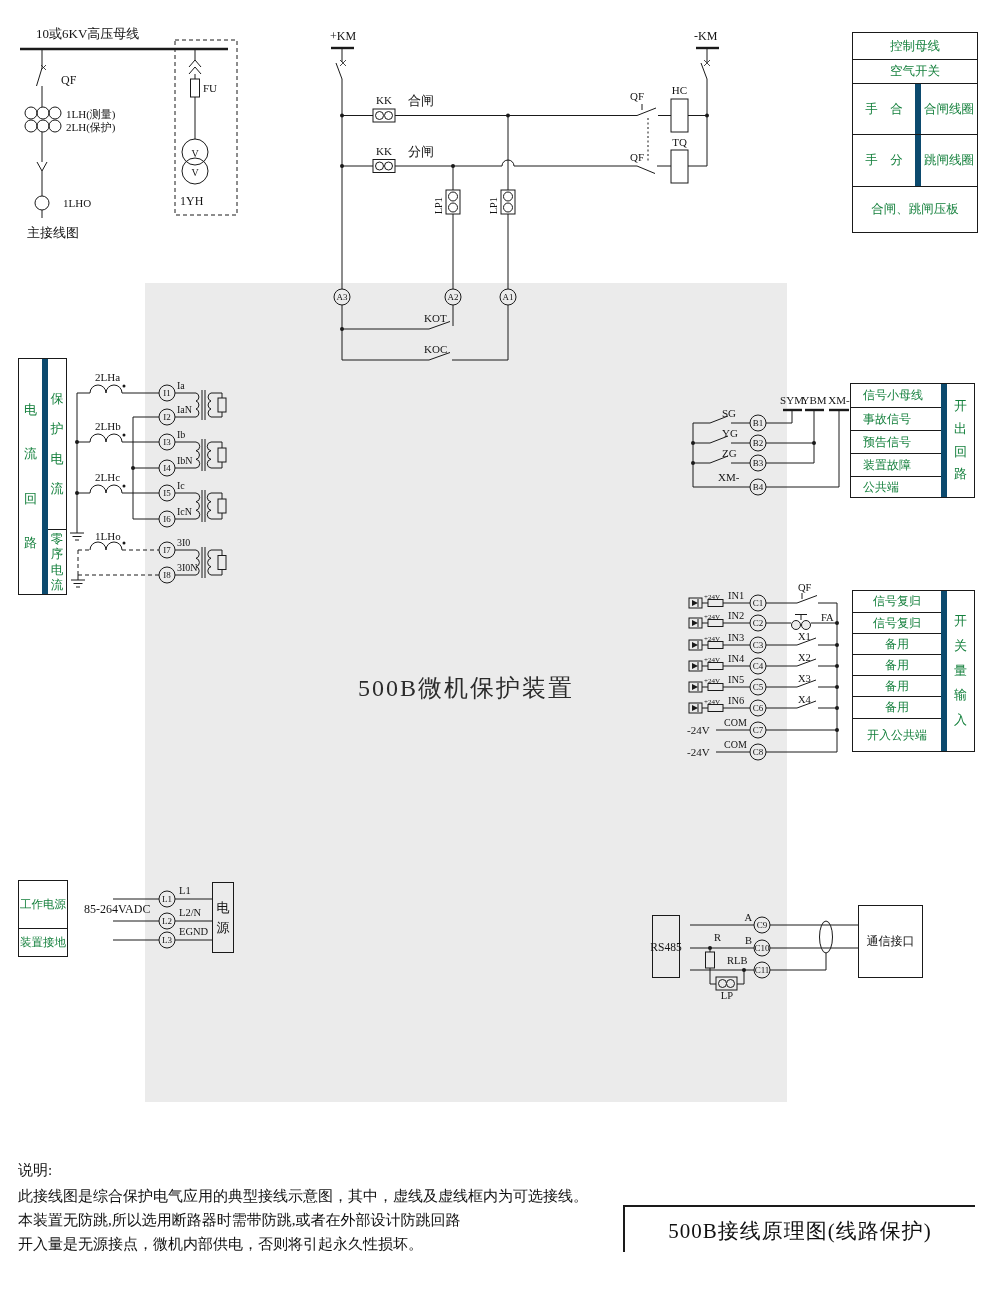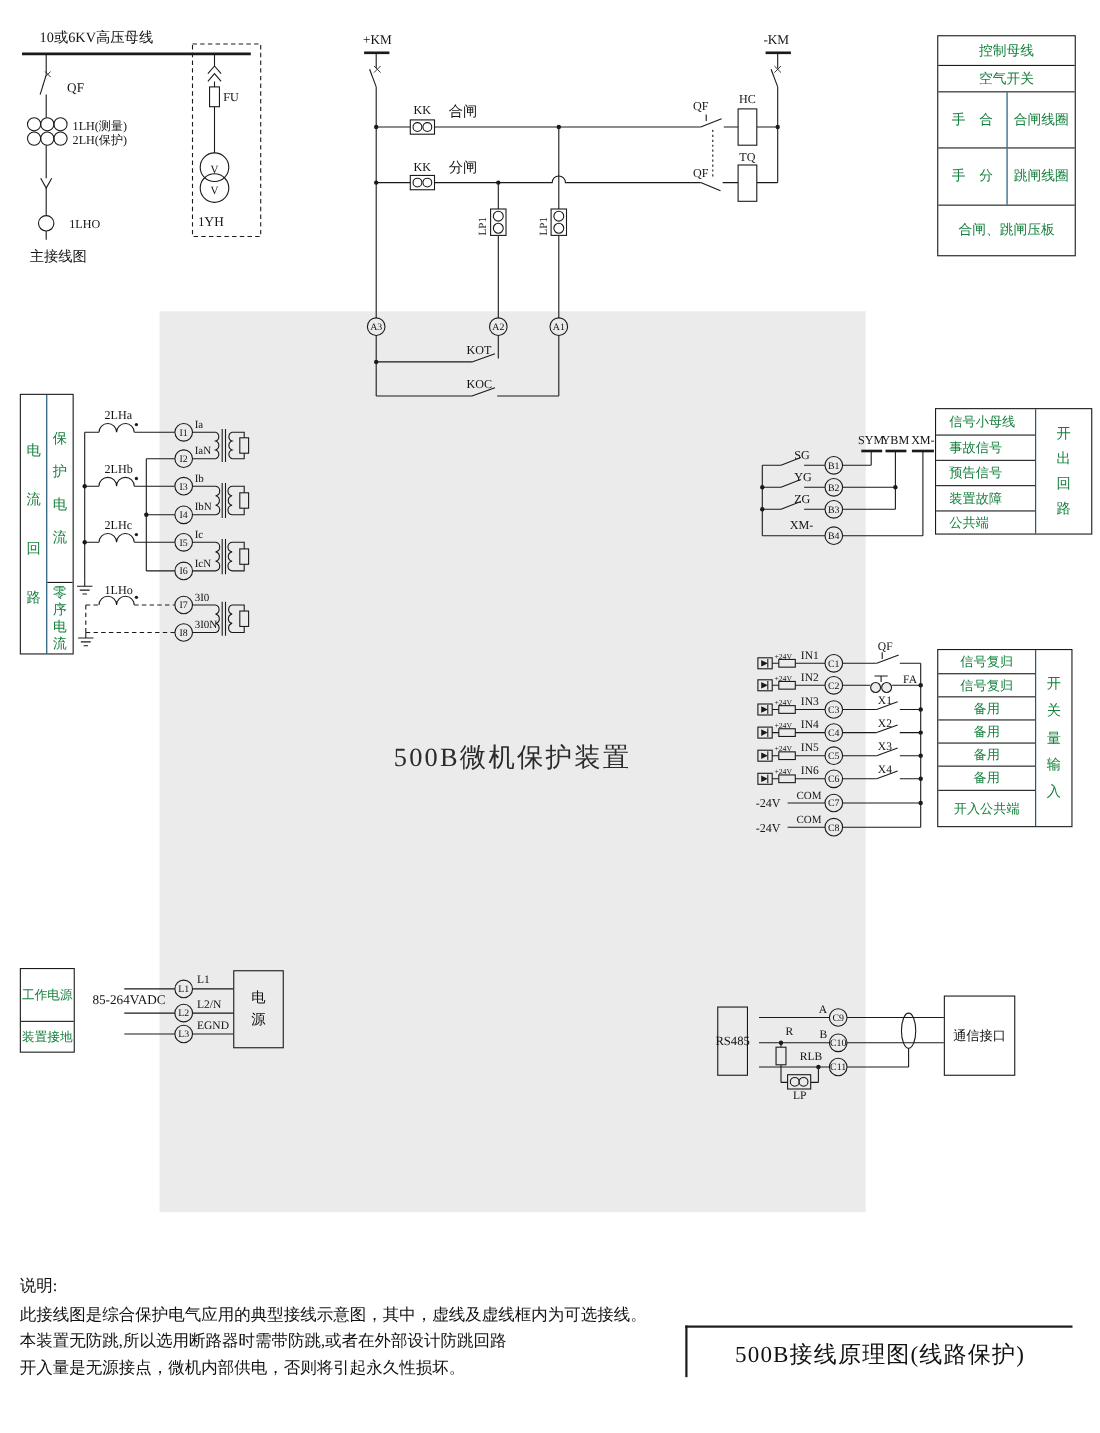--- a/index.html
+++ b/index.html
@@ -18,21 +18,21 @@
   .wfill{fill:#ffffff;}
   .gfill{fill:#ebebeb;}
   .t7{font-size:7px;} .t9{font-size:9px;} .t10{font-size:10px;} .t10b{font-size:10.5px;}
   .t11{font-size:11px;} .t12{font-size:12px;} .t13{font-size:13px;}
   .mid{text-anchor:middle;} .end{text-anchor:end;}
   .devicebox{background:#ebebeb;}
   .devlabel{width:642px;text-align:center;font-size:24px;letter-spacing:2px;color:#2b2b2b;}
   .tbl{border:1px solid #1a1a1a;box-sizing:border-box;background:transparent;}
   .cell{box-sizing:border-box;display:flex;align-items:center;justify-content:center;
         font-size:12.5px;color:#15803d;}
-  .bt{border-top:1px solid #1a1a1a;} .bl{border-left:1px solid #0c4a6e;}
+  .bt{border-top:1px solid #1a1a1a;} .bl{border-left:6px solid #0c4a6e;}
   .row{display:flex;width:100%;box-sizing:border-box;}
   .vstack{word-break:break-all;text-align:center;font-size:13px;}
   .lpad{justify-content:flex-start;padding-left:12px;}
   .notes{font-size:15px;line-height:1.0;white-space:nowrap;}
   .titleblock{border-top:2px solid #1a1a1a;border-left:2px solid #1a1a1a;box-sizing:border-box;
               display:flex;justify-content:center;padding-top:10px;font-size:21px;letter-spacing:1px;}
   .boxlbl{border:1px solid #1a1a1a;box-sizing:border-box;display:flex;align-items:center;
           justify-content:center;font-size:12px;}
 </style>
 </head>
@@ -420,21 +420,21 @@
     <div class="bl" style="flex:1;height:100%;box-sizing:border-box;">
       <div class="cell" style="height:170px;">
         <div class="vstack" style="width:14px;line-height:2.3;">保护电流</div>
       </div>
       <div class="cell bt" style="height:66px;">
         <div class="vstack" style="width:14px;line-height:1.22;font-size:12.5px;">零序电流</div>
       </div>
     </div>
   </div>
 
-  <div class="abs tbl row" style="left:850px;top:371px;width:143px;height:115px;">
+  <div class="abs tbl row" style="left:850px;top:383px;width:125px;height:115px;">
     <div style="width:90px;height:100%;box-sizing:border-box;">
       <div class="cell lpad" style="height:23px;font-size:12px;">信号小母线</div>
       <div class="cell lpad bt" style="height:23px;font-size:12px;">事故信号</div>
       <div class="cell lpad bt" style="height:23px;font-size:12px;">预告信号</div>
       <div class="cell lpad bt" style="height:23px;font-size:12px;">装置故障</div>
       <div class="cell lpad bt" style="height:21px;font-size:12px;">公共端</div>
     </div>
     <div class="cell bl" style="flex:1;height:100%;">
       <div class="vstack" style="width:14px;line-height:1.75;">开出回路</div>
     </div>
@@ -453,21 +453,21 @@
     <div class="cell bl" style="flex:1;height:100%;">
       <div class="vstack" style="width:14px;line-height:1.9;">开关量输入</div>
     </div>
   </div>
 
   <div class="abs tbl" style="left:18px;top:880px;width:50px;height:77px;">
     <div class="cell" style="height:47px;font-size:11.5px;">工作电源</div>
     <div class="cell bt" style="height:28px;font-size:11.5px;">装置接地</div>
   </div>
 
-  <div class="abs boxlbl" style="left:212px;top:882px;width:46px;height:71px;font-family:Liberation Mono, monospace;">
+  <div class="abs boxlbl" style="left:212px;top:882px;width:22px;height:71px;">
     <div class="vstack" style="width:14px;line-height:1.5;">电源</div>
   </div>
 
   <div class="abs boxlbl" style="left:652px;top:915px;width:28px;height:63px;font-size:11.5px;">RS485</div>
 
   <div class="abs boxlbl" style="left:858px;top:905px;width:65px;height:73px;">通信接口</div>
 
   <div class="abs notes" style="left:18px;top:1163px;">说明:</div>
   <div class="abs notes" style="left:18px;top:1189px;">此接线图是综合保护电气应用的典型接线示意图，其中，虚线及虚线框内为可选接线。</div>
   <div class="abs notes" style="left:18px;top:1213px;">本装置无防跳,所以选用断路器时需带防跳,或者在外部设计防跳回路</div>

